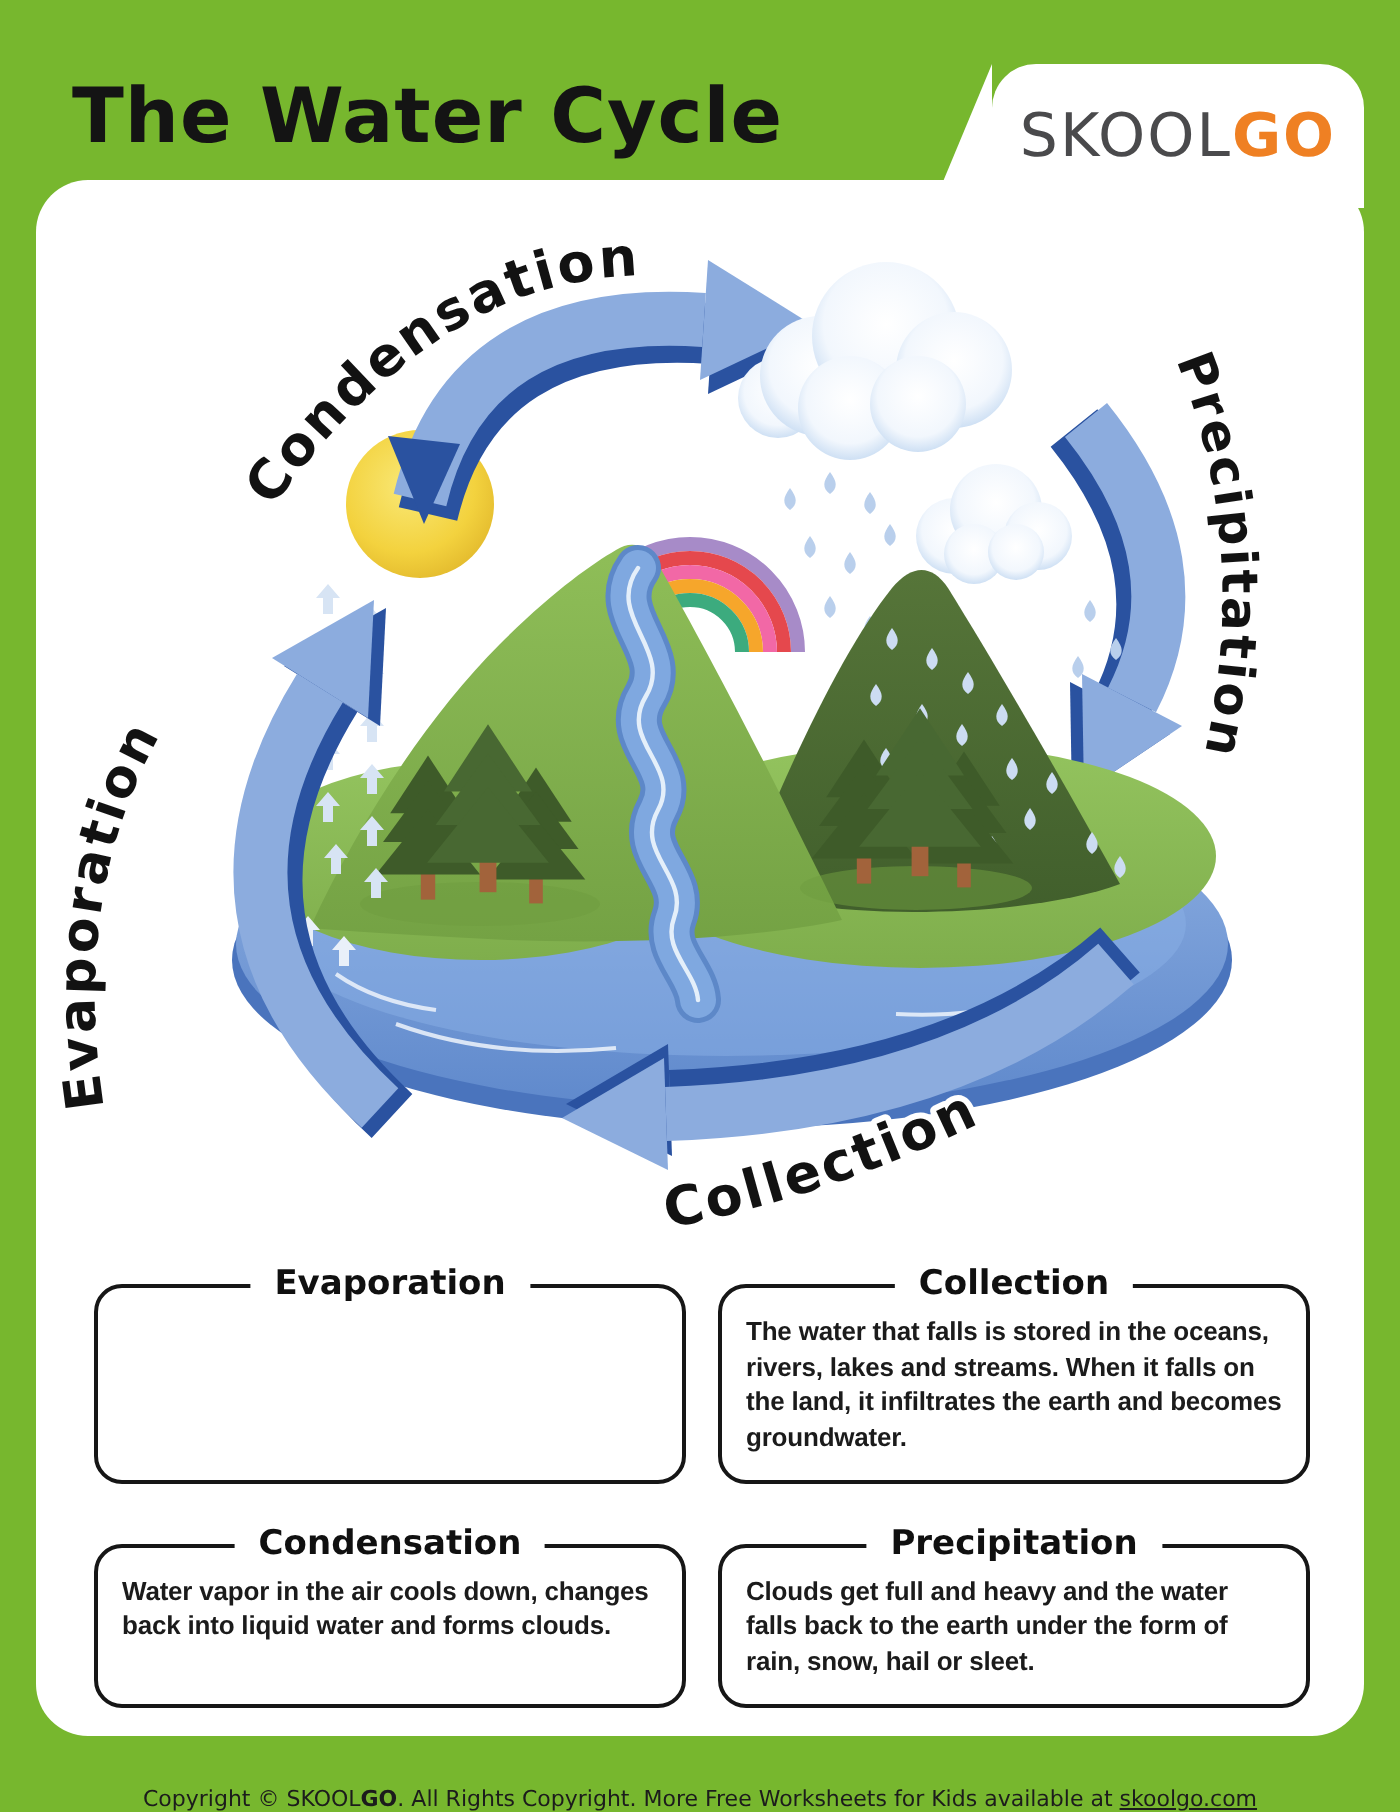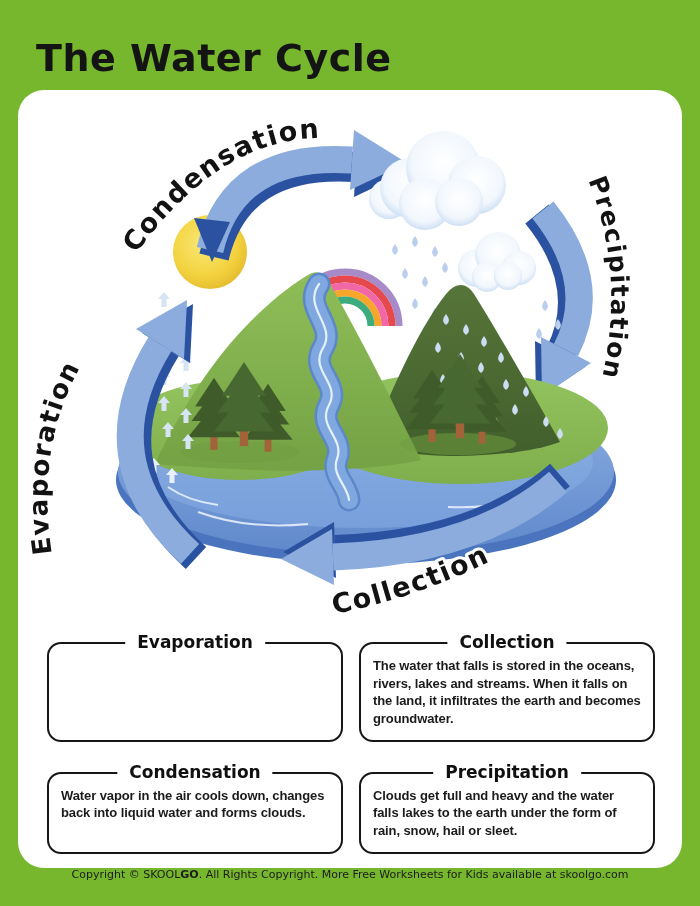--- a/index.html
+++ b/index.html
@@ -53,31 +53,34 @@
     font-size:17px; font-weight:bold; color:#101010; white-space:nowrap;
   }
   .box-body {
     font-family:"Liberation Sans", sans-serif;
     font-size:13px; font-weight:bold; line-height:1.36; color:#1b1b1b;
     letter-spacing:-0.1px;
   }
   
   .footer {
     position:absolute; left:0; right:0; bottom:0; height:38px;
-    display:flex; align-items:flex-start; justify-content:center;
+    display:flex; align-items:flex-end; justify-content:center;
     font-size:11px; color:#1c1c1c; white-space:pre;
   }
   .footer .bold { font-weight:bold; }
-  .footer .link { color:#1c1c1c; cursor:pointer; }
+  .footer .link { text-decoration:underline; color:#1c1c1c; cursor:pointer; }
 </style>
 </head>
 <body>
 
 <div class="header">
   <div class="page-title">The Water Cycle</div>
+  <div class="logo-panel">
+    <div class="logo"><span class="logo-skool">SKOOL</span><span class="logo-go">GO</span></div>
+  </div>
 </div>
 
 <div class="card">
 
   <svg class="scene" viewBox="0 0 664 545">
     <defs>
       <radialGradient id="sunG" cx="42%" cy="38%" r="75%">
         <stop offset="0%" stop-color="#f9e876"></stop>
           <stop offset="60%" stop-color="#f3d23e"></stop>
           <stop offset="100%" stop-color="#ddb127"></stop>
@@ -293,18 +296,18 @@
     <div class="box">
       <div class="box-title">Collection</div>
       <div class="box-body">The water that falls is stored in the oceans, rivers, lakes and streams. When it falls on the land, it infiltrates the earth and becomes groundwater.</div>
     </div>
     <div class="box">
       <div class="box-title">Condensation</div>
       <div class="box-body">Water vapor in the air cools down, changes back into liquid water and forms clouds.</div>
     </div>
     <div class="box">
       <div class="box-title">Precipitation</div>
-      <div class="box-body">Clouds get full and heavy and the water falls lakes to the earth under the form of rain, snow, hail or sleet.</div>
+      <div class="box-body">Clouds get full and heavy and the water falls back to the earth under the form of rain, snow, hail or sleet.</div>
     </div>
   </div>
 </div>
 
 <div class="footer"><span>Copyright © </span><span>SKOOL</span><span class="bold">GO</span><span>. All Rights Copyright. More Free Worksheets for Kids available at </span><span class="link">skoolgo.com</span></div>
 
 </body></html>

